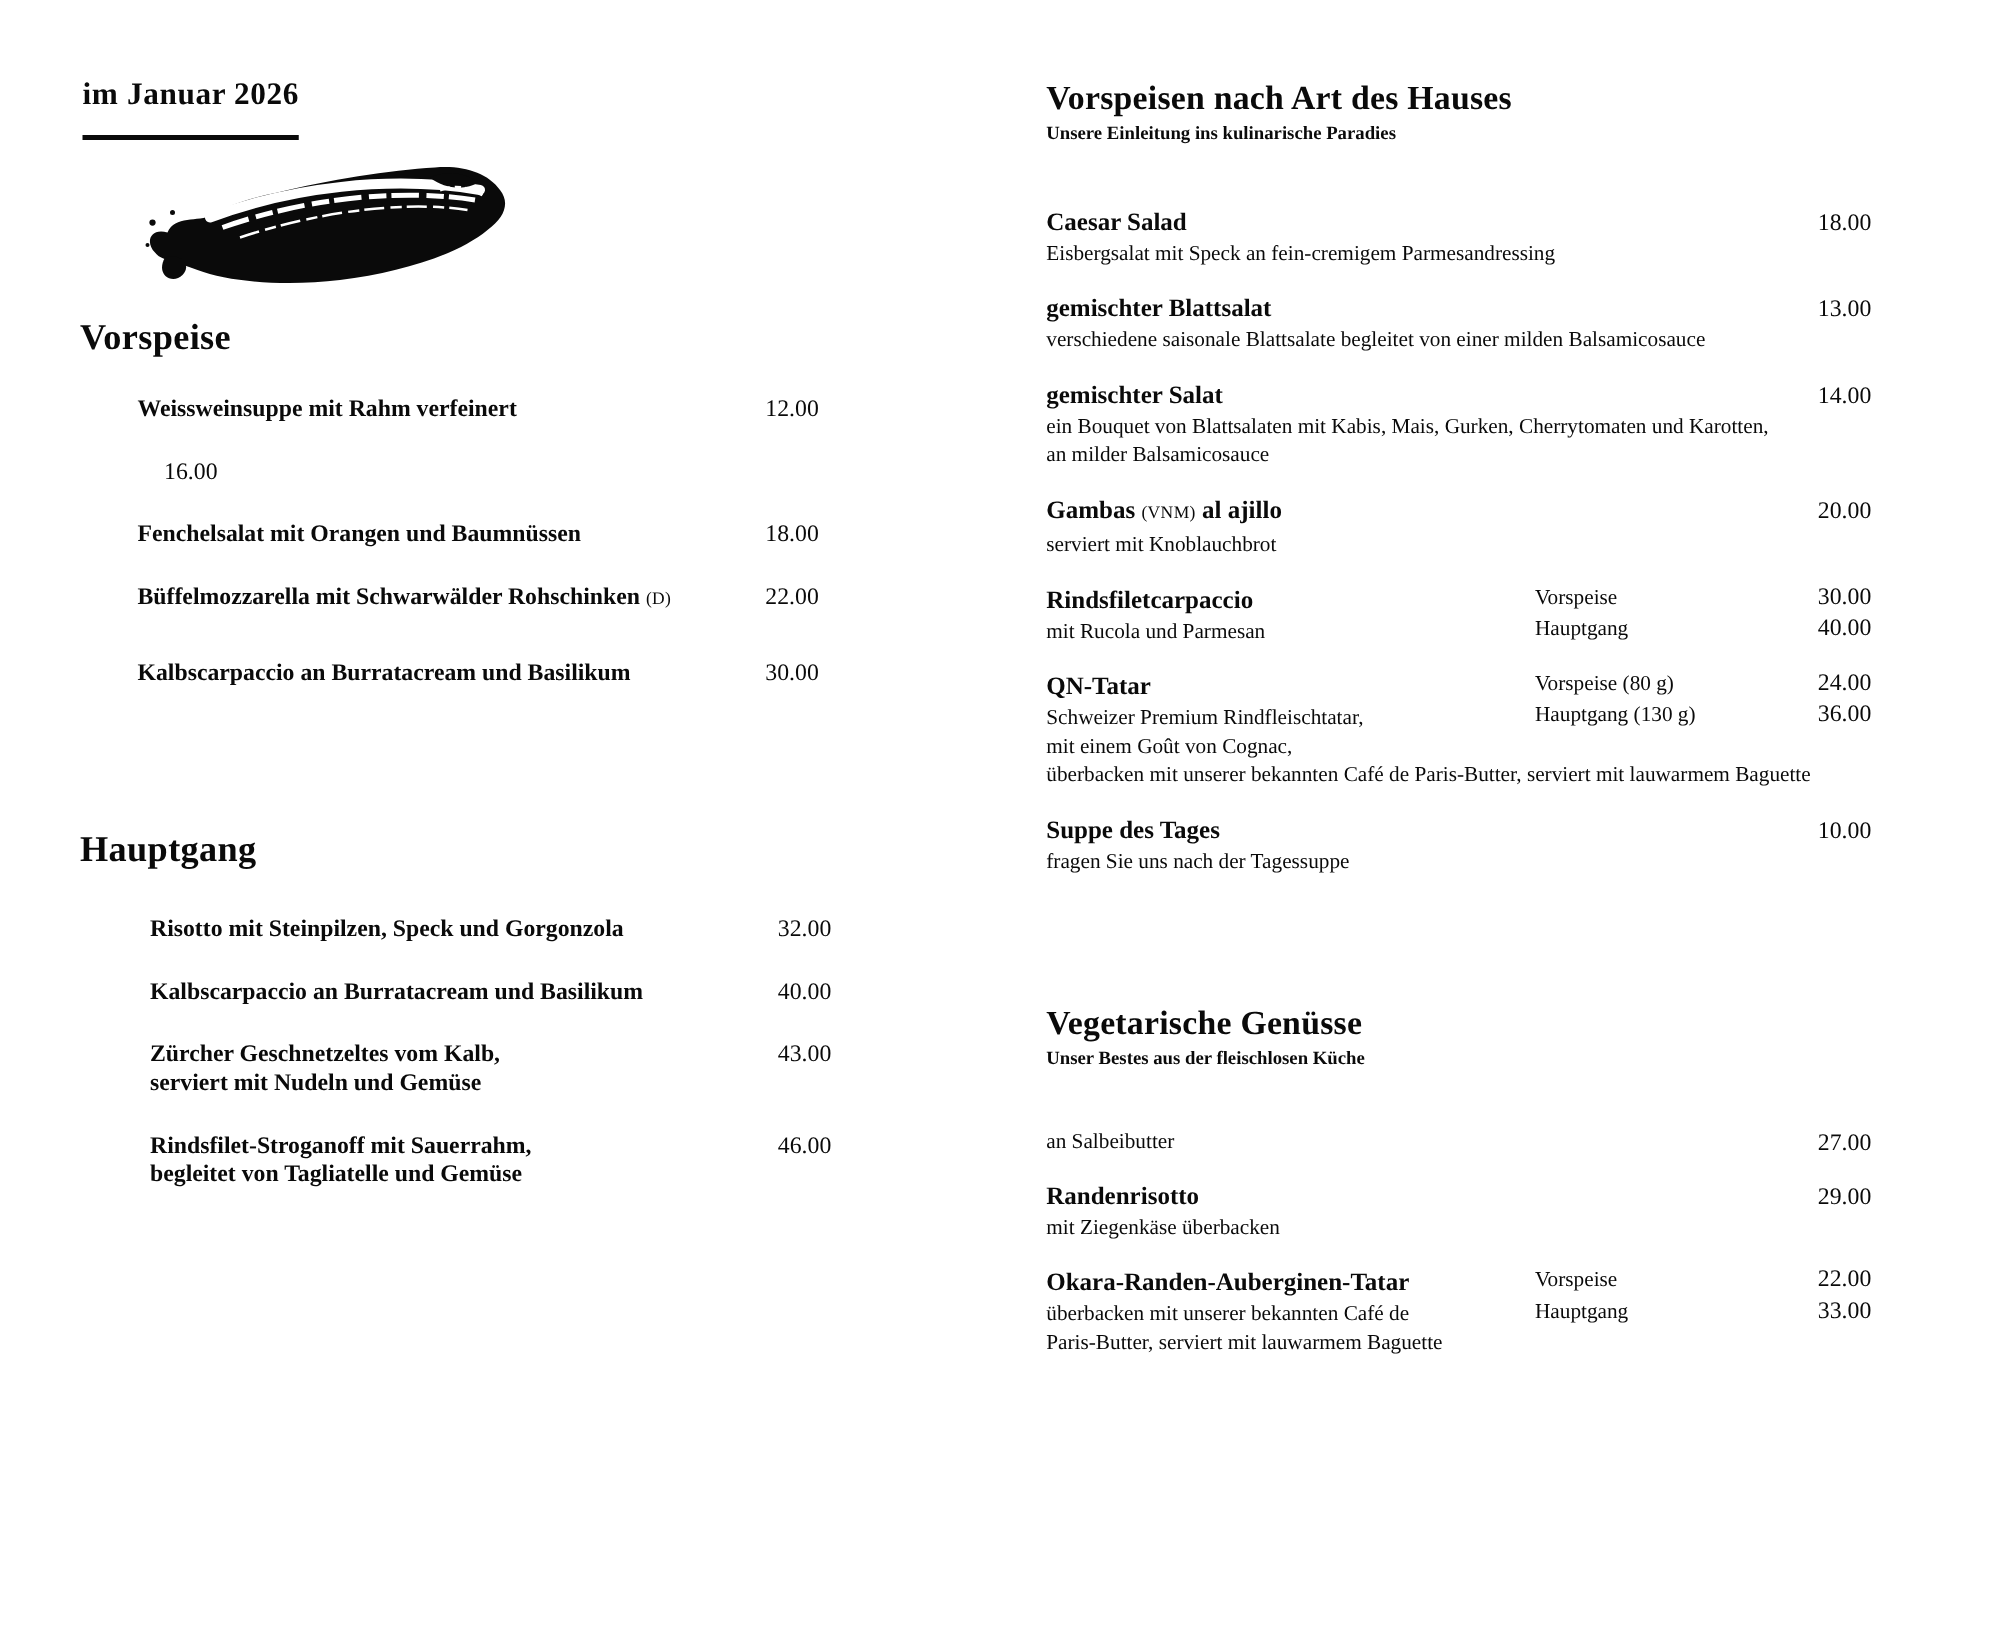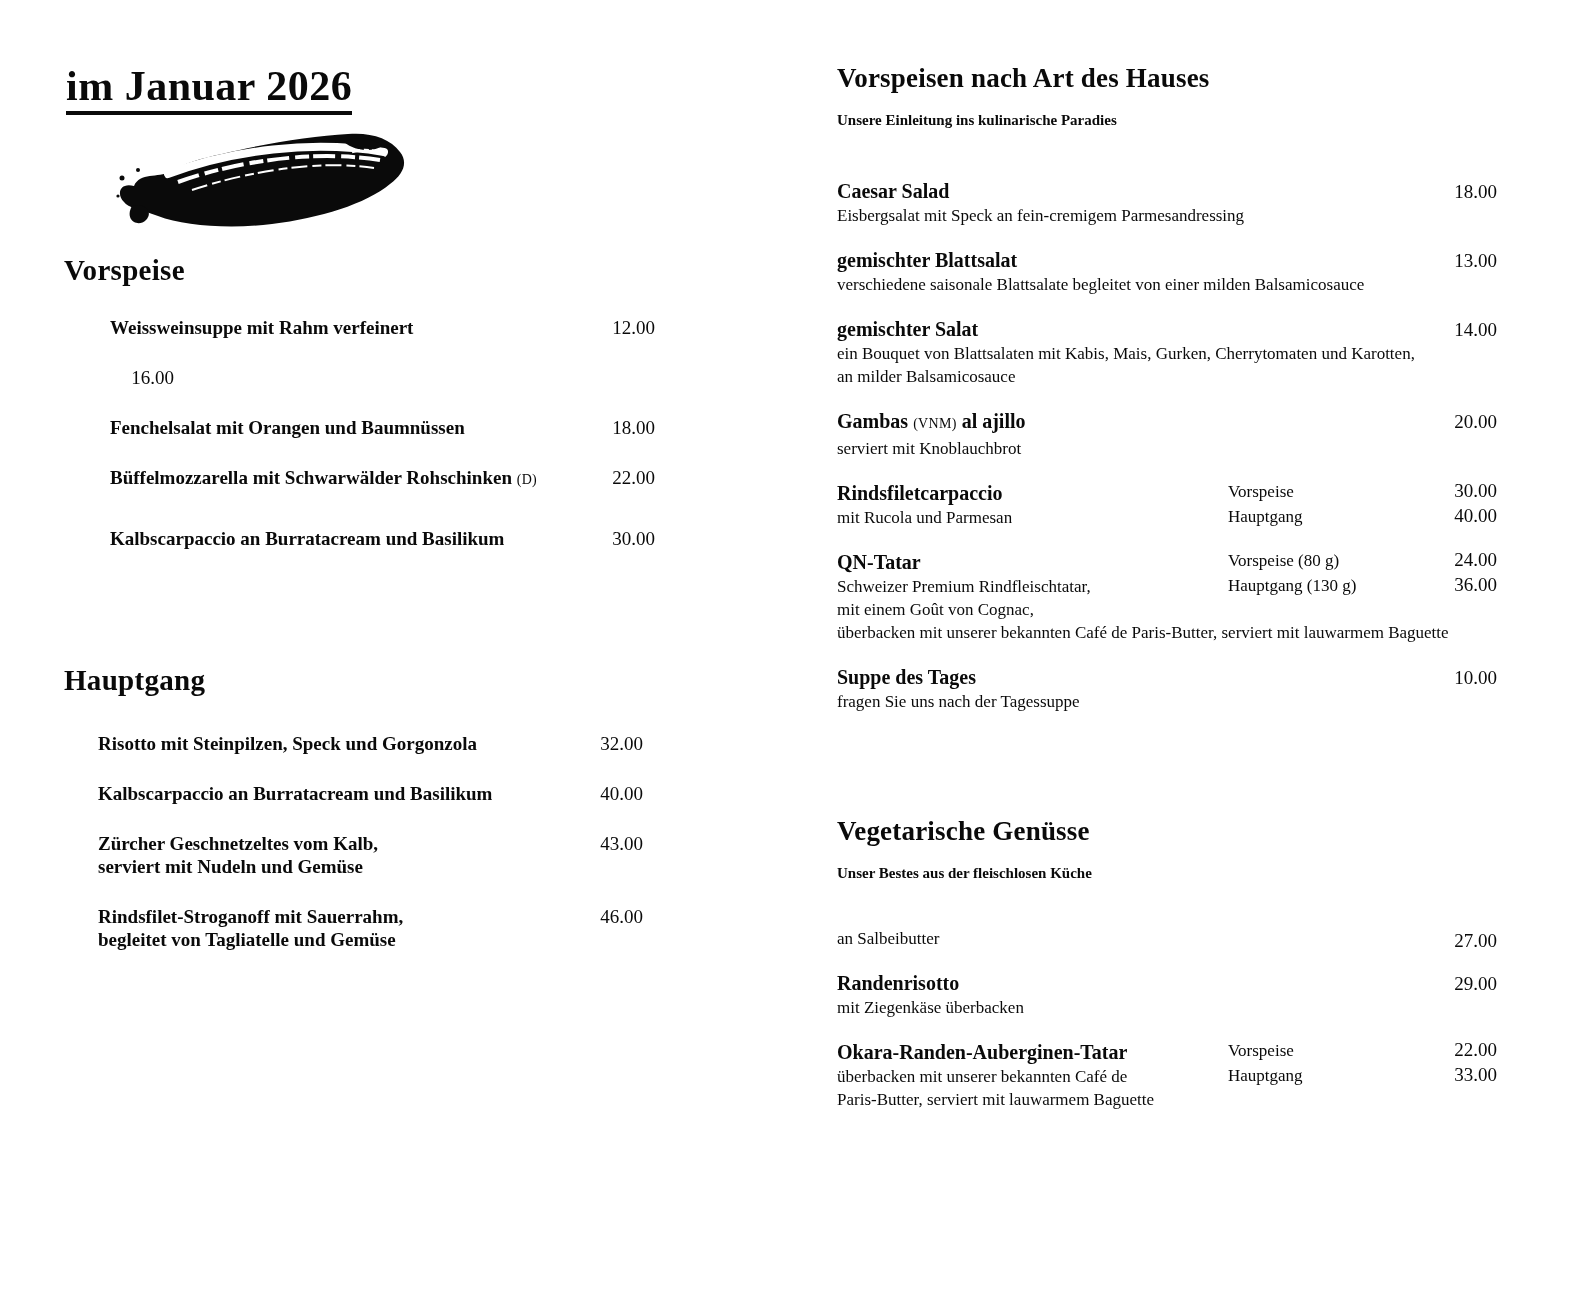--- a/index.html
+++ b/index.html
@@ -2,33 +2,33 @@
 <html><head>
 <meta charset="utf-8">
 <style>
   * { margin:0; padding:0; box-sizing:border-box; }
   html,body { background:#ffffff; }
   body { font-family:"Liberation Serif", serif; color:#0a0a0a; }
   .page { position:relative; width:1595px; height:1316px; background:#ffffff; overflow:hidden; }
   .abs { position:absolute; }
 
   
-  .doc-title { font-size:42px; font-weight:bold; display:inline-block; border-bottom:4px solid #0a0a0a; padding-bottom:1px; letter-spacing:0.5px; }
+  .doc-title { font-size:25px; font-weight:bold; display:inline-block; border-bottom:4px solid #0a0a0a; padding-bottom:18px; letter-spacing:0.5px; }
   .sec-h-left { font-size:29px; font-weight:bold; letter-spacing:0.3px; }
   .l-items { width:545px; }
   .l-item { display:flex; align-items:flex-start; margin-bottom:27px; }
   .l-item.gap-lg { margin-bottom:36px; }
   .l-name { flex:1; font-weight:bold; font-size:19px; line-height:23px; padding-right:12px; }
   .l-price { font-weight:normal; font-size:19px; line-height:23px; width:64px; text-align:right; }
   .note { font-size:14px; font-weight:normal; letter-spacing:0.3px; }
 
   
   .r-col { width:660px; }
   .r-heading { font-size:27px; font-weight:bold; line-height:32px; letter-spacing:0.2px; }
-  .r-subtitle { font-size:15px; font-weight:bold; line-height:20px; margin-top:16px; }
+  .r-subtitle { font-size:15px; font-weight:bold; line-height:20px; margin-top:3px; }
   .r-items { margin-top:48px; }
   .r-item { position:relative; margin-bottom:20px; }
   .r-name { font-size:20px; font-weight:bold; line-height:26px; }
   .r-desc { font-size:17px; line-height:23px; }
   .r-price { position:absolute; top:1px; right:0; font-size:19px; line-height:25px; font-weight:normal; }
   .variants { position:absolute; left:391px; right:0; top:0; }
   .variant-row { display:flex; justify-content:space-between; align-items:baseline; height:25px; }
   .v-label { font-size:17px; font-weight:normal; }
   .v-price { font-size:19px; font-weight:normal; }
   .veg-section { margin-top:102px; }
@@ -78,21 +78,21 @@
       <div class="l-price">22.00</div>
     </div>
     <div class="l-item gap-lg">
       <div class="l-name"><span>Kalbscarpaccio an Burratacream und Basilikum</span></div>
       <div class="l-price">30.00</div>
     </div>
   </div>
 
   <div class="abs sec-h-left" style="left:64px; top:664px;">Hauptgang</div>
 
-  <div class="abs l-items" style="left:98px; top:732px;">
+  <div class="abs l-items" style="left:120px; top:732px;">
     <div class="l-item">
       <div class="l-name"><span>Risotto mit Steinpilzen, Speck und Gorgonzola</span></div>
       <div class="l-price">32.00</div>
     </div>
     <div class="l-item">
       <div class="l-name"><span>Kalbscarpaccio an Burratacream und Basilikum</span></div>
       <div class="l-price">40.00</div>
     </div>
     <div class="l-item">
       <div class="l-name">

